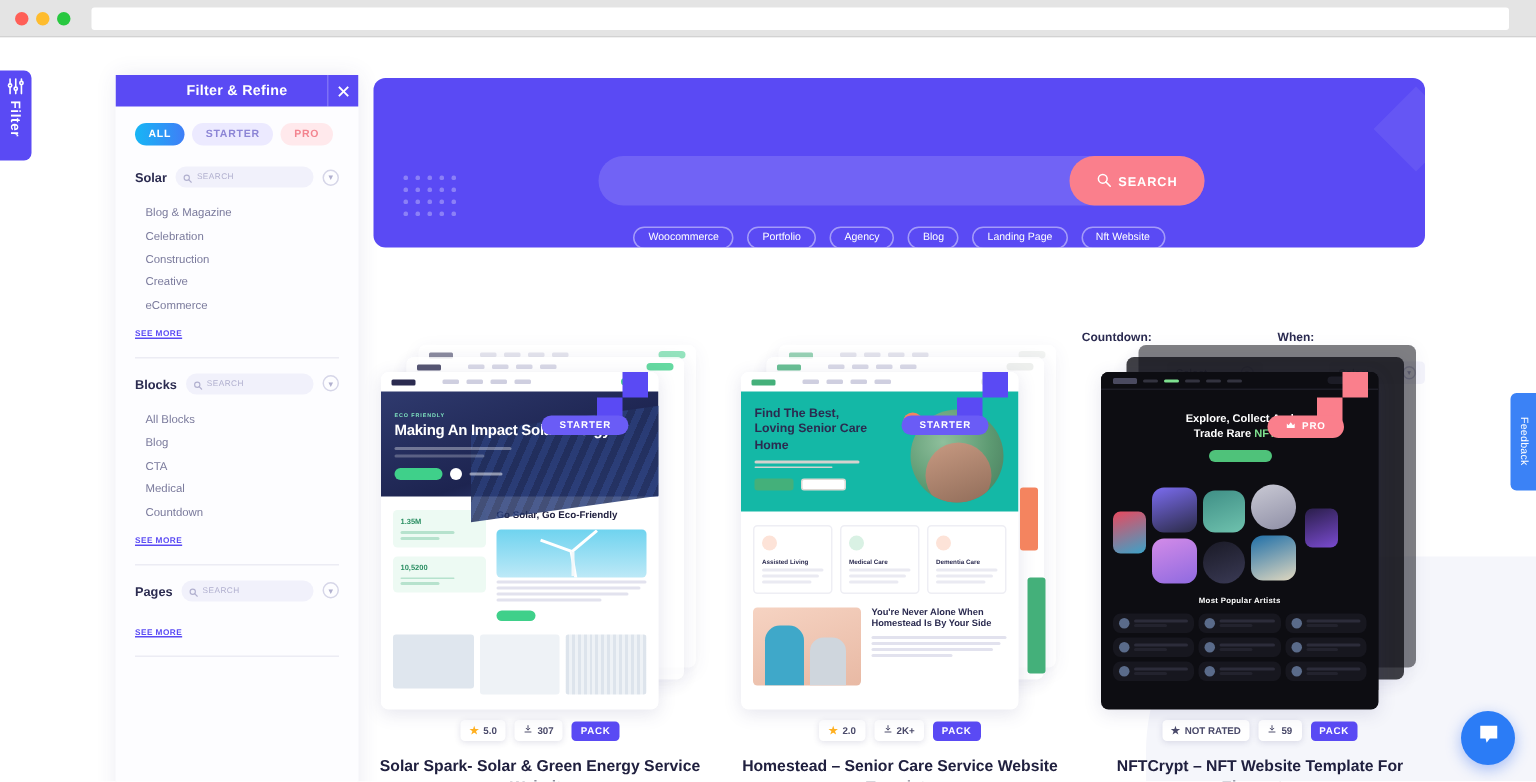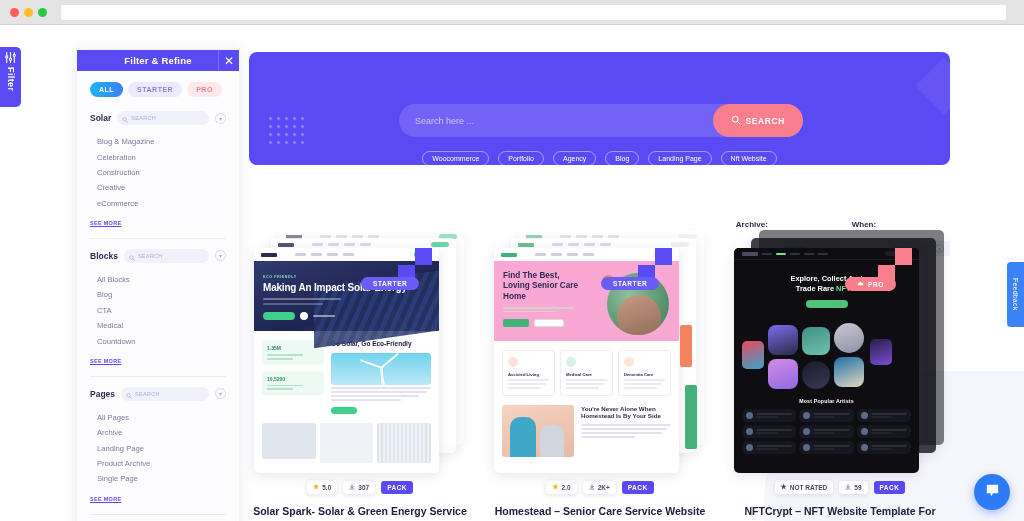--- a/index.html
+++ b/index.html
@@ -268,21 +268,21 @@
   .wind-img { height: 32px; border-radius: 3px; margin-top: 5px; background: linear-gradient(180deg,#6fd3ef,#bde9f7); position: relative; overflow: hidden;}
   .wind-img .blade { position: absolute; left: 50%; top: 14px; width: 22px; height: 1.6px; background: #fff; transform-origin: left center;}
   .wind-img .pole { position: absolute; left: 50%; top: 15px; width: 1.6px; height: 16px; background: #f3f8fa;}
   .lines i { display:block; height: 1.6px; background: #e2e2ee; border-radius:1px; margin-top: 2.4px;}
   .greenbtn { width: 26px; height: 7px; border-radius: 3.5px; background: #3fd08a; margin-top: 6px; }
   .solar-foot { display: flex; gap: 4px; padding: 0 8px 8px 8px; background:#fff; }
   .solar-foot .f1 { flex:1; height: 36px; background: #dfe6ee; border-radius: 2px;}
   .solar-foot .f2 { flex:1; height: 40px; background: #eef2f6; border-radius: 2px; position:relative; overflow:hidden;}
   .solar-foot .f3 { flex:1; height: 40px; background: repeating-linear-gradient(90deg,#dde4ec 0 2px,#eef2f6 2px 4px); border-radius: 2px;}
 
-  .hs-hero { background: #f9a8d4; height: 80px; position: relative; padding: 10px 9px; }
+  .hs-hero { background: #14b8a6; height: 80px; position: relative; padding: 10px 9px; }
   .hs-hero h4 { font-size: 8.2px; color: #2b2b50; line-height: 1.25; font-weight: bold; width: 84px;}
   .hs-hero .ln { width: 70px; height: 1.8px; background: #d5d2ce; margin-top: 5px; border-radius:1px;}
   .hs-hero .ln2 { width: 52px; height: 1.8px; background: #d5d2ce; margin-top: 2px; border-radius:1px;}
   .hs-hero .btns { display:flex; gap:5px; margin-top: 7px; }
   .hs-hero .g { width: 26px; height: 8px; border-radius: 2px; background: #44b07a;}
   .hs-hero .w { width: 30px; height: 8px; border-radius: 2px; background: #fff; border:1px solid #ddd9d4;}
   .hs-hero .blob { position: absolute; right: 10px; top: 12px; width: 62px; height: 62px; border-radius: 50%;
      background: radial-gradient(circle at 35% 35%, #8fbf9c 0%, #5d9a72 55%, #46785a 100%); overflow:hidden;}
   .hs-hero .blob:after { content:''; position:absolute; left: 10px; top: 22px; width: 44px; height: 44px; border-radius: 50%;
      background: linear-gradient(160deg,#c89a82,#8d6a57); }
@@ -439,27 +439,20 @@
             <span>
               <svg width="6" height="6" viewBox="0 0 24 24" fill="none" stroke="#b1b0cf" stroke-width="3">
                   <circle cx="10" cy="10" r="7"></circle>
                   <line x1="15" y1="15" x2="22" y2="22" stroke-linecap="round"></line>
                 </svg>
             </span>
             <span class="ph">SEARCH</span>
           </div>
           <span class="sec-chev">▾</span>
         </div>
-        <ul class="sec-list">
-          <li>All Pages</li>
-          <li>Archive</li>
-          <li>Landing Page</li>
-          <li>Product Archive</li>
-          <li>Single Page</li>
-        </ul>
         <span class="see-more">SEE MORE</span>
       </div>
       <div class="divider"></div>
 
     </div>
   </aside>
 
   <section class="hero">
     <div class="hero-dots">
       <i></i>
@@ -479,21 +472,20 @@
         <i></i>
       <i></i>
         <i></i>
         <i></i>
         <i></i>
         <i></i>
     </div>
     <div class="hero-corner"></div>
 
     <div class="search-wrap">
-      <input class="search-input" type="text" placeholder="Search here ..." style="">
       <button class="search-btn">
         <span>
           <svg width="10" height="10" viewBox="0 0 24 24" fill="none" stroke="#fff" stroke-width="2.4">
               <circle cx="10" cy="10" r="7"></circle>
               <line x1="15" y1="15" x2="22" y2="22" stroke-linecap="round"></line>
             </svg>
         </span>
         <span>SEARCH</span>
       </button>
     </div>
@@ -502,21 +494,21 @@
       <span class="hero-tag">Woocommerce</span>
       <span class="hero-tag">Portfolio</span>
       <span class="hero-tag">Agency</span>
       <span class="hero-tag">Blog</span>
       <span class="hero-tag">Landing Page</span>
       <span class="hero-tag">Nft Website</span>
     </div>
   </section>
 
   <div class="filterbar">
-    <span class="fb-label">Archive:</span>
+    <span class="fb-label">Countdown:</span>
     <div class="fb-select">
       <span class="v">Select</span>
       <span class="c">▾</span>
     </div>
     <span class="fb-label">When:</span>
     <div class="fb-select">
       <span class="v">Select</span>
       <span class="c">▾</span>
     </div>
   </div>

